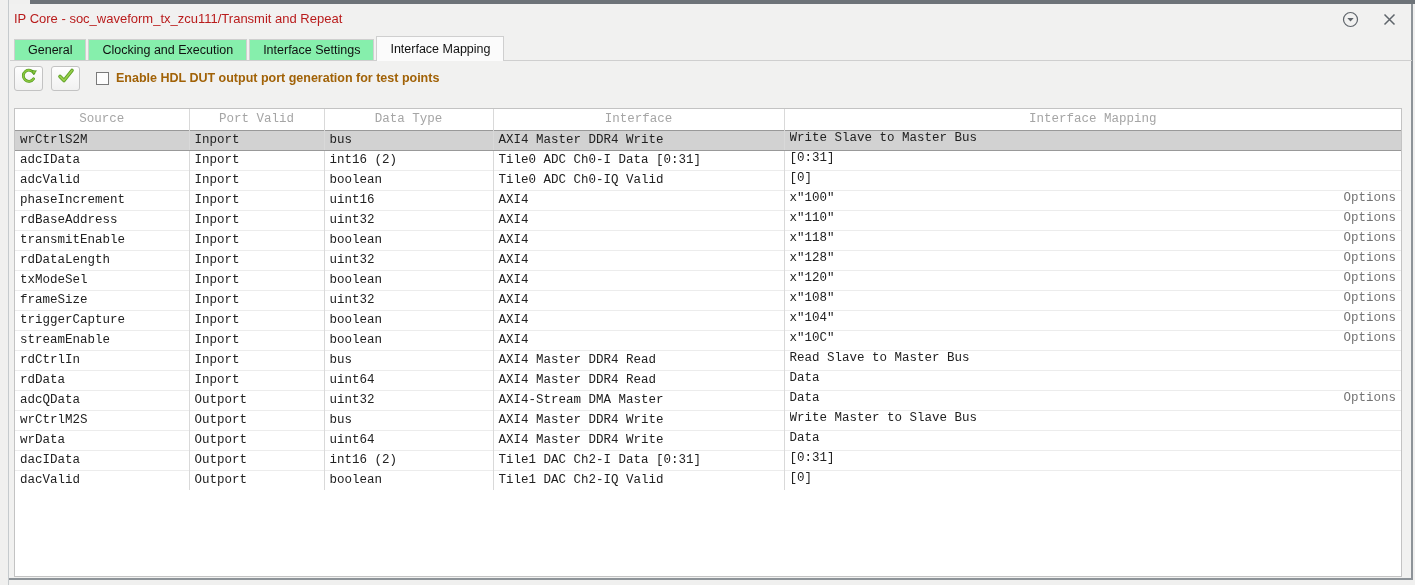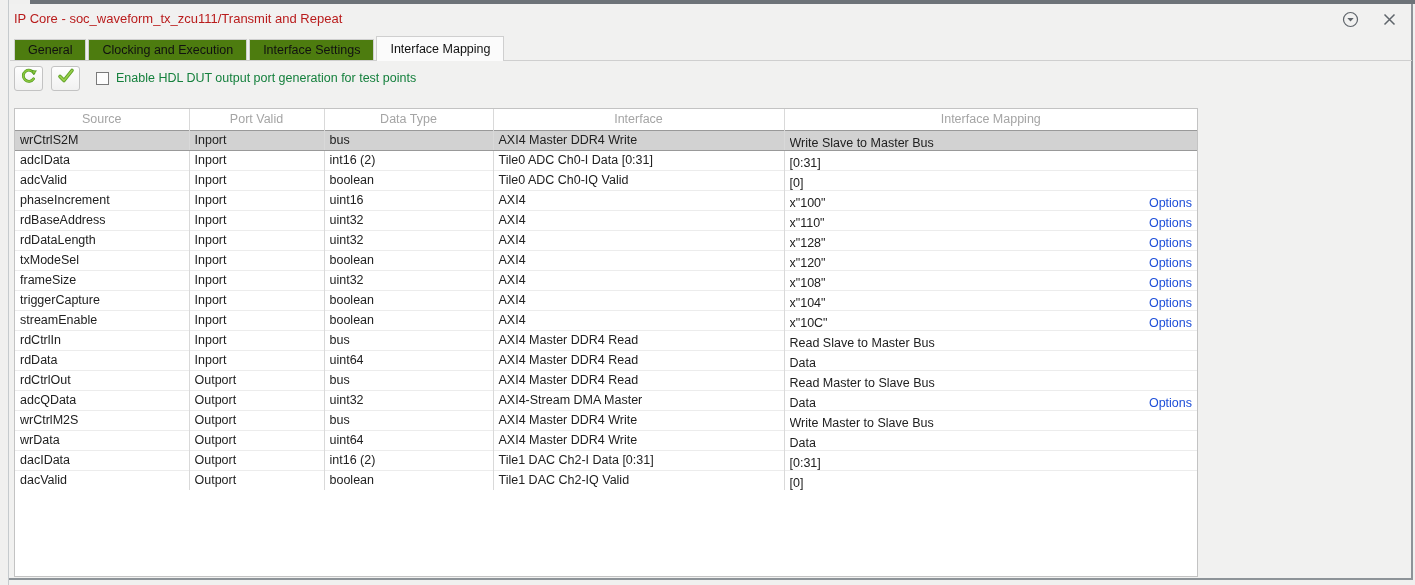--- a/index.html
+++ b/index.html
@@ -23,63 +23,63 @@
   .win-icons { position:absolute; right:3px; top:0; display:flex; gap:22px; align-items:center; }
   .win-icon { width:17px; height:17px; display:inline-flex; align-items:center; justify-content:center; cursor:pointer; }
 
   .tabstrip {
     position:absolute; left:10px; top:36px; width:1402px; height:25px;
     border-bottom:1px solid #cfcfcf;
     display:flex; align-items:flex-end; padding-left:4px;
   }
   .tab {
     height:21px; line-height:20px; padding:0 13px; margin-right:2px;
-    background:#4d7c0f; border:1px solid #cfcfcf; border-bottom:none;
+    background:#86efac; border:1px solid #cfcfcf; border-bottom:none;
     font-size:12.5px; white-space:nowrap; cursor:pointer; color:#111;
   }
   .tab.active {
     height:25px; line-height:24px; background:#fbfbfb;
     position:relative; bottom:-1px; z-index:2;
   }
 
   .toolbar { position:absolute; left:14px; top:65px; height:26px; display:flex; align-items:center; }
   .tool-btn {
     width:29px; height:25px; margin-right:8px;
     border:1px solid #c3c3c3; border-radius:3px;
     background:linear-gradient(#fefefe,#f1f1f1);
     display:inline-flex; align-items:center; justify-content:center; cursor:pointer;
   }
   .checkbox {
     width:13px; height:13px; margin-left:8px;
     border:1px solid #7a7a7a; background:#fdfdfd; display:inline-block; cursor:pointer;
   }
-  .cb-label { margin-left:7px; font-size:12.5px; color:#15803d; }
+  .cb-label { margin-left:7px; font-size:12.5px; color:#a16207;font-weight:bold; }
 
   .table-wrap {
-    position:absolute; left:14px; top:108px; width:1184px; height:469px;
-    background:#fff; border:1px solid #c3c3c3; overflow:hidden;
+    position:absolute; left:14px; top:108px; width:1388px; height:469px;
+    background:#fff; border:1px solid #c3c3c3; overflow:hidden;font-family:Liberation Mono, monospace;
   }
   table { border-collapse:collapse; table-layout:fixed; width:100%; }
   th {
     height:21px; font-weight:normal; font-size:12.5px; color:#a5a5a5;
     text-align:center; background:#fff; border-right:1px solid #d9d9d9;
     overflow:hidden; white-space:nowrap;
   }
   th:last-child { border-right:none; }
   td {
     height:19px; font-size:12.5px; color:#212121;
     padding:0 5px; border-right:1px solid #d9d9d9; border-top:1px solid #ececec;
     overflow:hidden; white-space:nowrap;
   }
   td:last-child { border-right:none; }
   tr.selected td { background:#d2d2d2; border-top:1px solid #999; border-bottom:1px solid #999;margin-left:24px; }
   td.map-cell { padding:0; }
-  .map-inner { display:flex; align-items:flex-end; padding:0 5px; height:19px; }
+  .map-inner { display:flex; align-items:flex-start; padding:0 5px; height:19px; }
   .map-text { overflow:hidden; white-space:nowrap; }
-  .options-link { margin-left:auto; color:#1d4ed8; cursor:pointer; padding-left:8px; }
+  .options-link { margin-left:auto; color:#737373; cursor:pointer; padding-left:8px; }
   tbody tr { cursor:default; }
 </style>
 </head>
 <body>
 
 <div class="top-strip"></div>
 <div class="left-line"></div>
 <div class="frame"></div>
 
 <div class="titlebar">
@@ -199,20 +199,32 @@
           <td>uint32</td>
           <td>AXI4</td>
           <td class="map-cell">
             <div class="map-inner">
               <span class="map-text">x"110"</span>
               <span class="options-link">Options</span>
             </div>
           </td>
         </tr>
         <tr>
+          <td>transmitEnable</td>
+          <td>Inport</td>
+          <td>boolean</td>
+          <td>AXI4</td>
+          <td class="map-cell">
+            <div class="map-inner">
+              <span class="map-text">x"118"</span>
+              <span class="options-link">Options</span>
+            </div>
+          </td>
+        </tr>
+        <tr>
           <td>rdDataLength</td>
           <td>Inport</td>
           <td>uint32</td>
           <td>AXI4</td>
           <td class="map-cell">
             <div class="map-inner">
               <span class="map-text">x"128"</span>
               <span class="options-link">Options</span>
             </div>
           </td>
@@ -277,31 +289,20 @@
           </td>
         </tr>
         <tr>
           <td>rdData</td>
           <td>Inport</td>
           <td>uint64</td>
           <td>AXI4 Master DDR4 Read</td>
           <td class="map-cell">
             <div class="map-inner">
               <span class="map-text">Data</span>
-            </div>
-          </td>
-        </tr>
-        <tr>
-          <td>rdCtrlOut</td>
-          <td>Outport</td>
-          <td>bus</td>
-          <td>AXI4 Master DDR4 Read</td>
-          <td class="map-cell">
-            <div class="map-inner">
-              <span class="map-text">Read Master to Slave Bus</span>
             </div>
           </td>
         </tr>
         <tr>
           <td>adcQData</td>
           <td>Outport</td>
           <td>uint32</td>
           <td>AXI4-Stream DMA Master</td>
           <td class="map-cell">
             <div class="map-inner">

